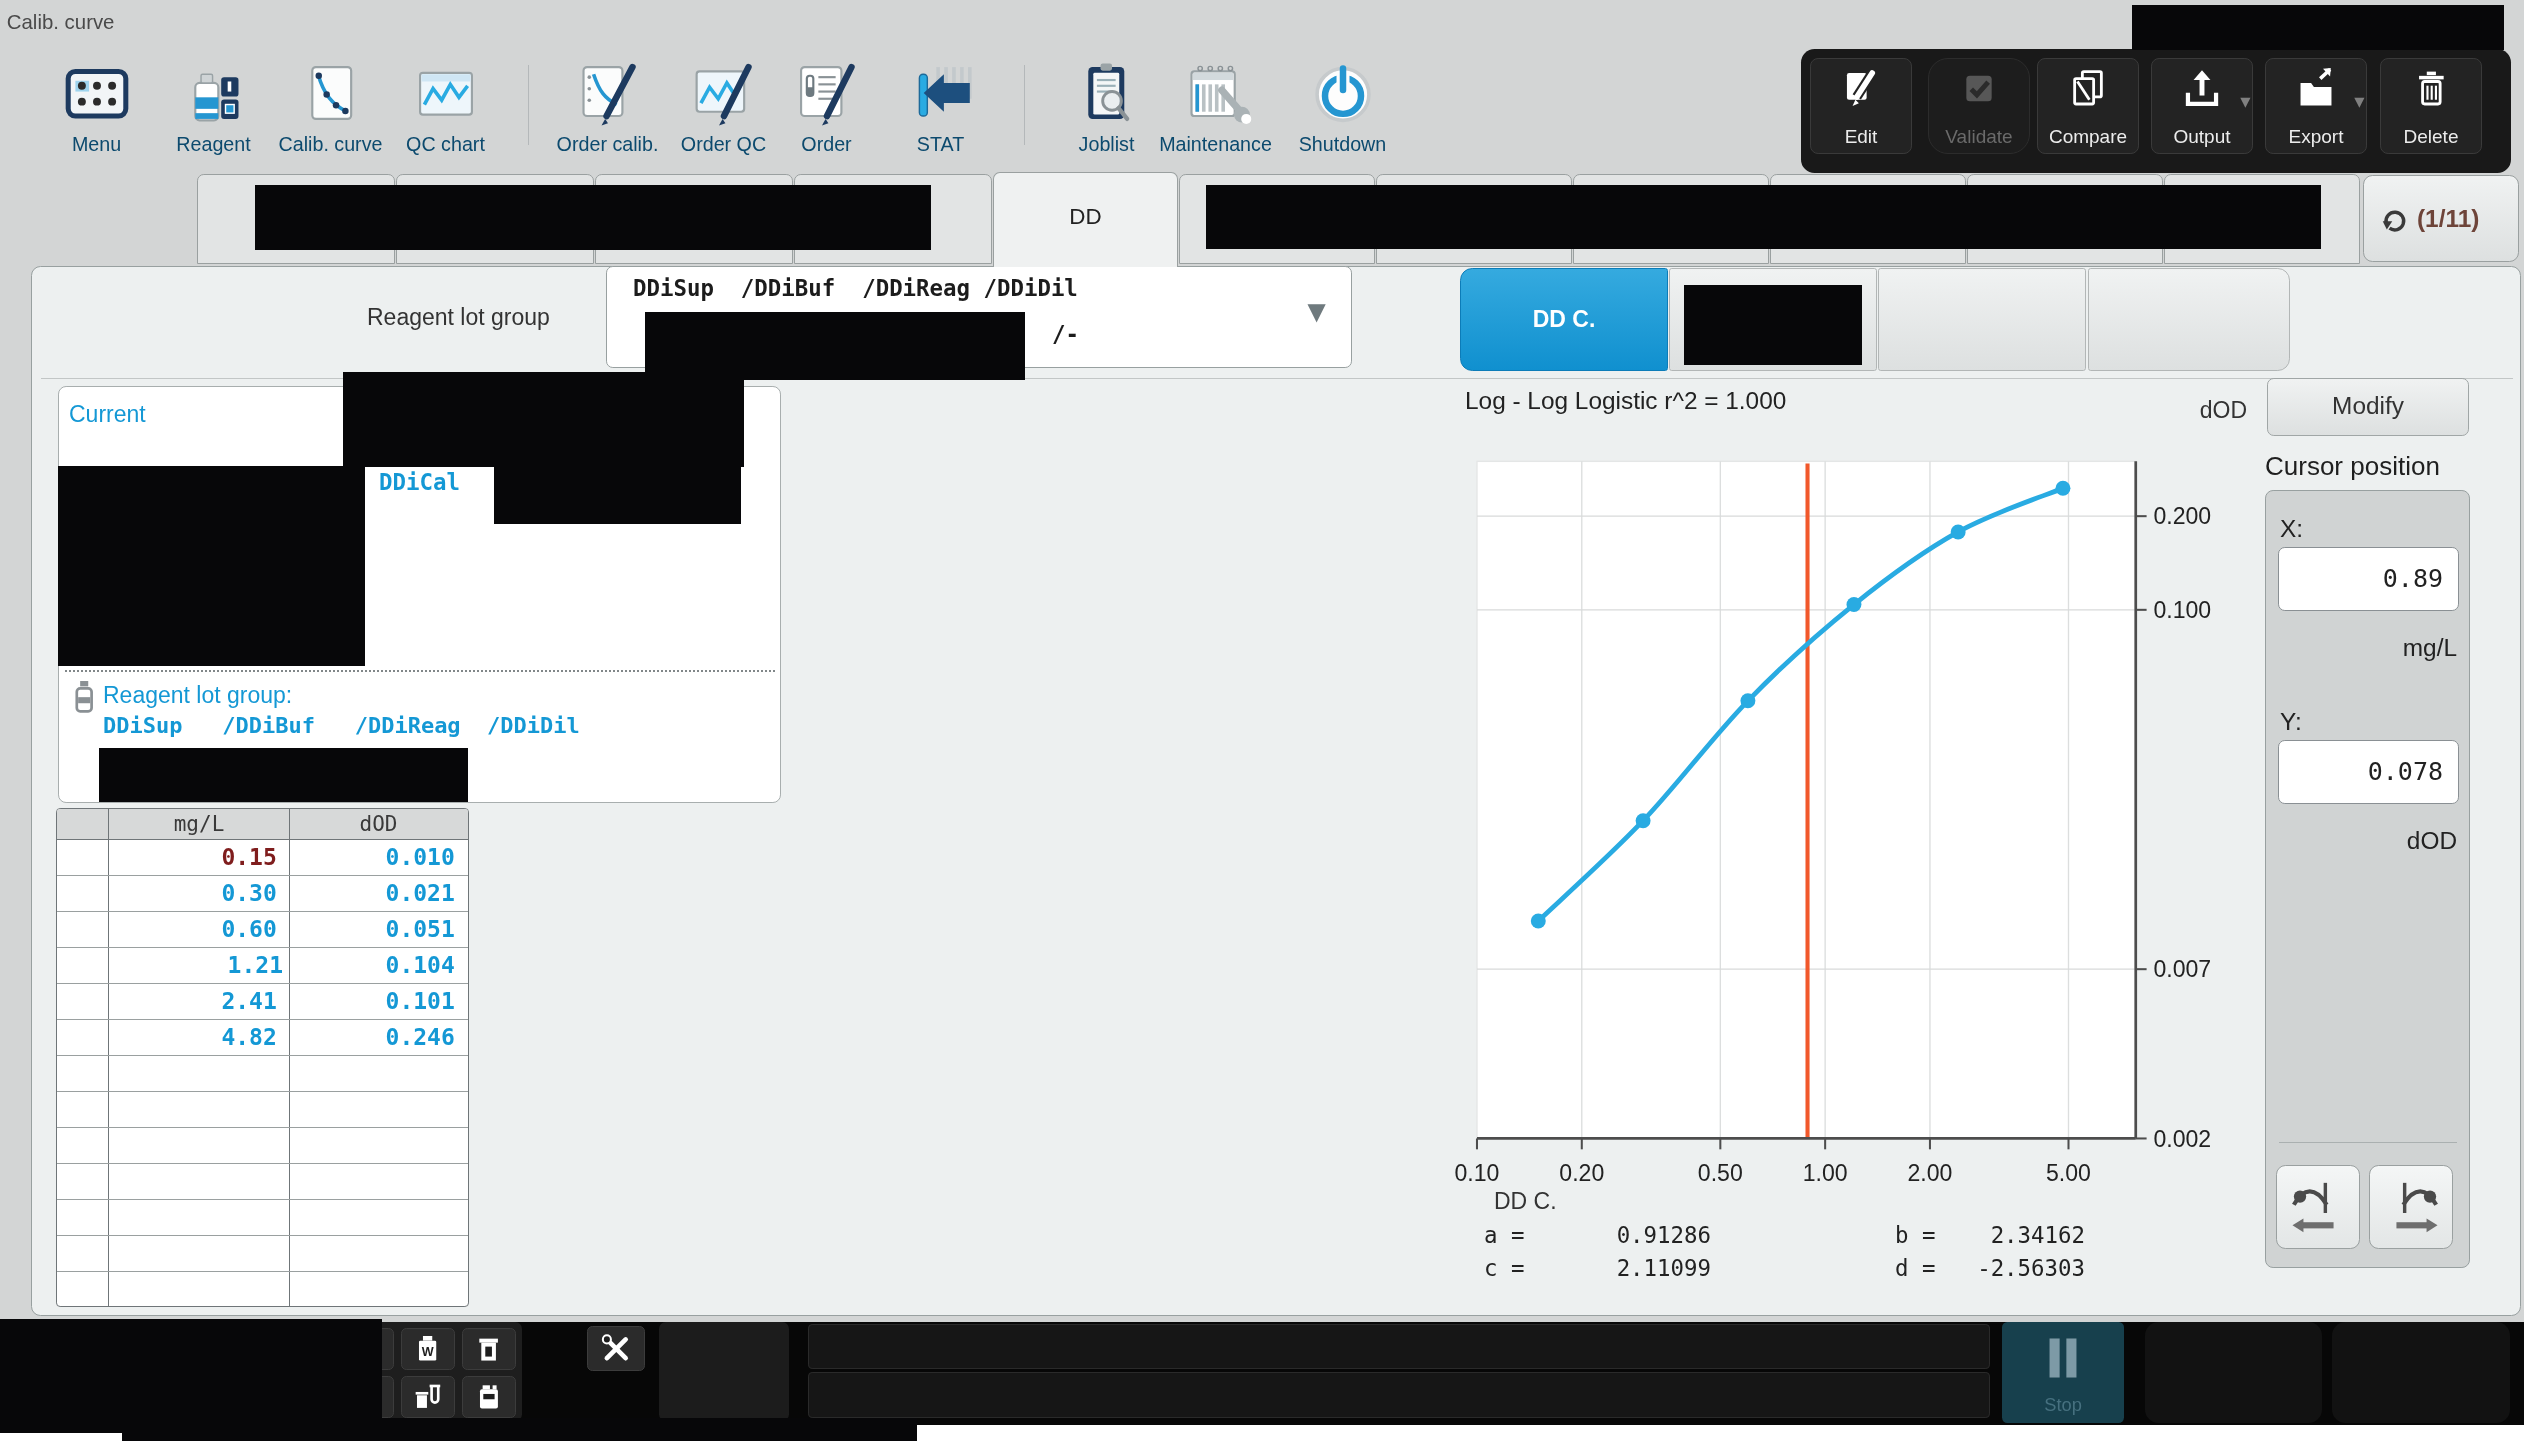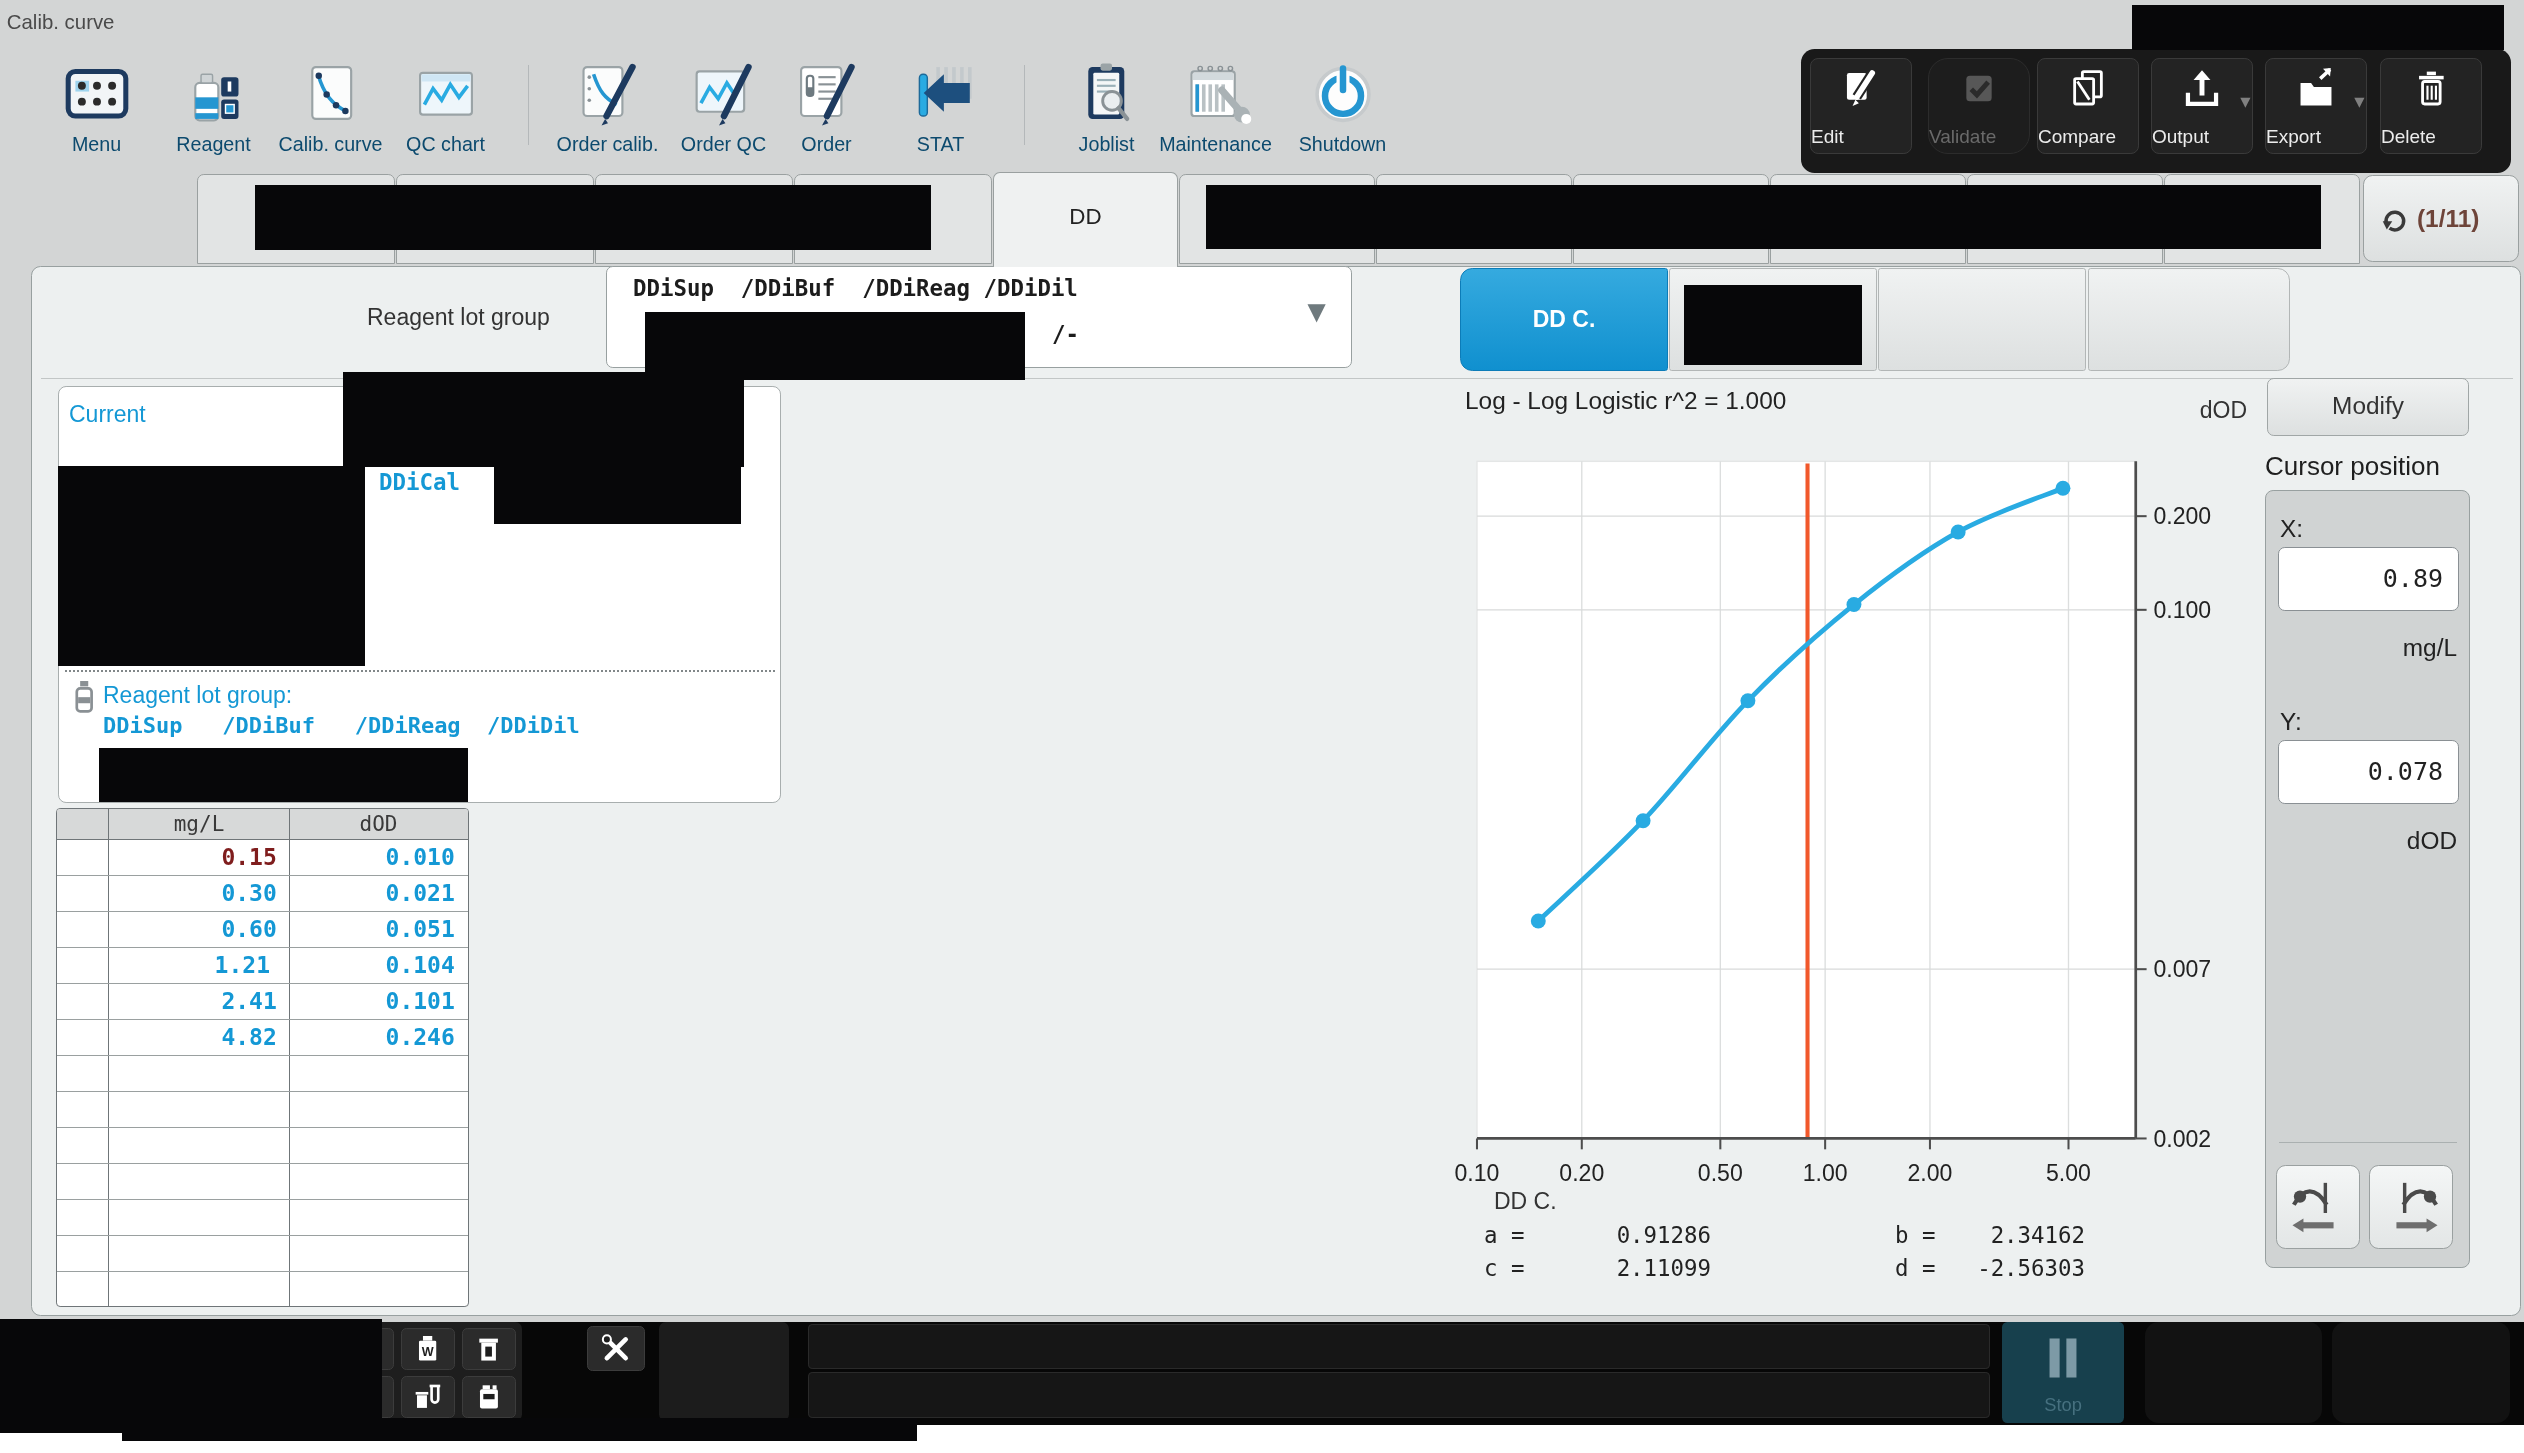--- a/index.html
+++ b/index.html
@@ -8,21 +8,21 @@
   .abs{position:absolute}
   .mono{font-family:"DejaVu Sans Mono",monospace}
   .blue{color:#1498d5}
   .redact{position:absolute;background:#070709;z-index:8}
   .tbtn{position:absolute;top:57px;width:115px;height:113px;text-align:center;cursor:pointer}
   .tbtn .ticon{display:block;width:72px;height:72px;margin:0 auto}
   .tbtn .tlabel{display:block;margin-top:4.1px;font-size:19.7px;color:#0c4a6e;white-space:nowrap}
   .tsep{position:absolute;top:65px;width:1.4px;height:80px;background:#b4b8ba}
   .abtn{position:absolute;top:58px;width:102px;height:96px;background:#232323;border:1.4px solid #3a3a3a;border-radius:8.1px}
   .abtn .aicon{position:absolute;left:50%;top:6.8px;width:50px;height:45px;transform:translateX(-50%)}
-  .abtn .alabel{position:absolute;bottom:5.4px;width:100%;text-align:left;font-size:19px;color:#ececec;white-space:nowrap}
+  .abtn .alabel{position:absolute;bottom:5.4px;width:100%;text-align:center;font-size:19px;color:#ececec;white-space:nowrap}
   .abtn.disabled{background:#1d1d1d;border-color:#2c2c2c}
   .abtn.disabled .alabel{color:#6a6a6a}
   .acaret{position:absolute;right:1.4px;top:30px;font-size:20.4px;color:#808080}
   .tab{position:absolute;top:174px;height:90px;background:#e2e4e4;border:1.4px solid #9aa0a0;border-radius:6.8px 6.8px 0 0}
   .panel{position:absolute;background:#edf0f0;border:1.4px solid #98a0a0;border-radius:9.5px}
   .bluebtn{background:linear-gradient(#35aadf,#1090cf);color:#fff;border:0.7px solid #0c7cb8}
   .graybtn{background:linear-gradient(#f0f2f2,#dde0e0);border:1.4px solid #b2b6b6}
   .field{position:absolute;background:#fff;border:1.4px solid #8a9094;border-radius:6.8px;font-family:"DejaVu Sans Mono",monospace;font-size:25px;color:#222;text-align:right;padding-right:15px}
   .cell{height:100%;overflow:hidden}
   .trow{display:flex;width:100%}
@@ -276,21 +276,21 @@
         <div class="cell mono" style="width: 181px; line-height: 35px; text-align: right; padding-right: 12.2px; font-size: 23px; font-weight: bold; color: rgb(20, 152, 213); border-right: 1.4px solid rgb(111, 117, 120);">0.30</div>
         <div class="cell mono" style="width: 177px; line-height: 35px; text-align: right; padding-right: 12.2px; font-size: 23px; font-weight: bold; color: rgb(20, 152, 213);">0.021</div>
       </div>
       <div class="trow" style="height: 36px; border-bottom: 0.7px solid rgb(154, 160, 160);">
         <div class="cell mono" style="width: 52px; line-height: 35px; text-align: right; padding-right: 12.2px; font-size: 23px; font-weight: bold; color: rgb(20, 152, 213); border-right: 1.4px solid rgb(111, 117, 120);"></div>
         <div class="cell mono" style="width: 181px; line-height: 35px; text-align: right; padding-right: 12.2px; font-size: 23px; font-weight: bold; color: rgb(20, 152, 213); border-right: 1.4px solid rgb(111, 117, 120);">0.60</div>
         <div class="cell mono" style="width: 177px; line-height: 35px; text-align: right; padding-right: 12.2px; font-size: 23px; font-weight: bold; color: rgb(20, 152, 213);">0.051</div>
       </div>
       <div class="trow" style="height: 36px; border-bottom: 0.7px solid rgb(154, 160, 160);">
         <div class="cell mono" style="width: 52px; line-height: 35px; text-align: right; padding-right: 12.2px; font-size: 23px; font-weight: bold; color: rgb(20, 152, 213); border-right: 1.4px solid rgb(111, 117, 120);"></div>
-        <div class="cell mono" style="width: 181px; line-height: 35px; text-align: right; padding-right: 19px; font-size: 23px; font-weight: bold; color: rgb(20, 152, 213); border-right: 1.4px solid rgb(111, 117, 120);">1.21</div>
+        <div class="cell mono" style="width: 181px; line-height: 35px; text-align: right; padding-right: 6px; font-size: 23px; font-weight: bold; color: rgb(20, 152, 213); border-right: 1.4px solid rgb(111, 117, 120);">1.21</div>
         <div class="cell mono" style="width: 177px; line-height: 35px; text-align: right; padding-right: 12.2px; font-size: 23px; font-weight: bold; color: rgb(20, 152, 213);">0.104</div>
       </div>
       <div class="trow" style="height: 36px; border-bottom: 0.7px solid rgb(154, 160, 160);">
         <div class="cell mono" style="width: 52px; line-height: 35px; text-align: right; padding-right: 12.2px; font-size: 23px; font-weight: bold; color: rgb(20, 152, 213); border-right: 1.4px solid rgb(111, 117, 120);"></div>
         <div class="cell mono" style="width: 181px; line-height: 35px; text-align: right; padding-right: 12.2px; font-size: 23px; font-weight: bold; color: rgb(20, 152, 213); border-right: 1.4px solid rgb(111, 117, 120);">2.41</div>
         <div class="cell mono" style="width: 177px; line-height: 35px; text-align: right; padding-right: 12.2px; font-size: 23px; font-weight: bold; color: rgb(20, 152, 213);">0.101</div>
       </div>
       <div class="trow" style="height: 36px; border-bottom: 0.7px solid rgb(154, 160, 160);">
         <div class="cell mono" style="width: 52px; line-height: 35px; text-align: right; padding-right: 12.2px; font-size: 23px; font-weight: bold; color: rgb(20, 152, 213); border-right: 1.4px solid rgb(111, 117, 120);"></div>
         <div class="cell mono" style="width: 181px; line-height: 35px; text-align: right; padding-right: 12.2px; font-size: 23px; font-weight: bold; color: rgb(20, 152, 213); border-right: 1.4px solid rgb(111, 117, 120);">4.82</div>

